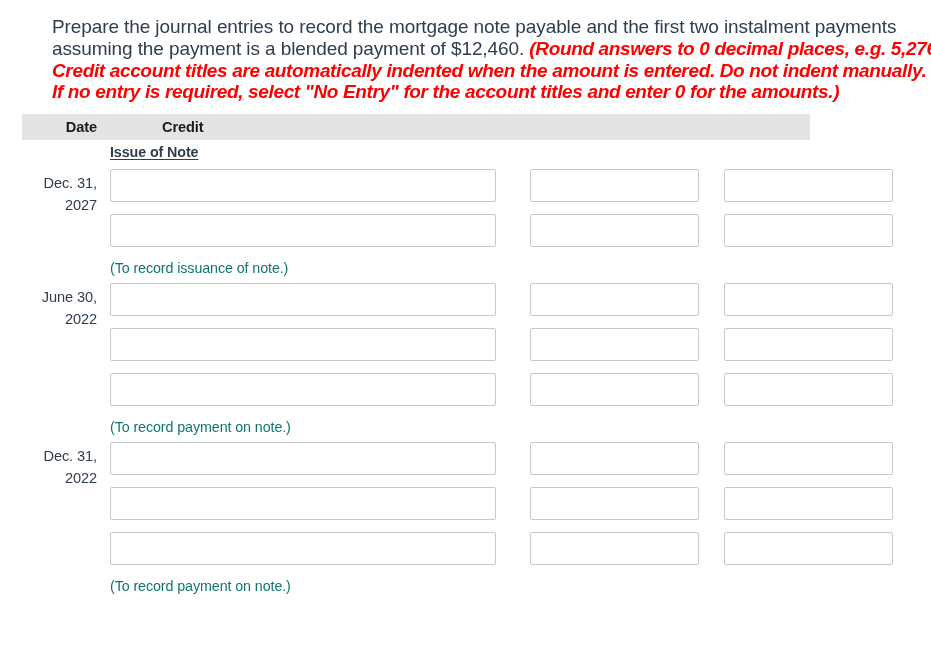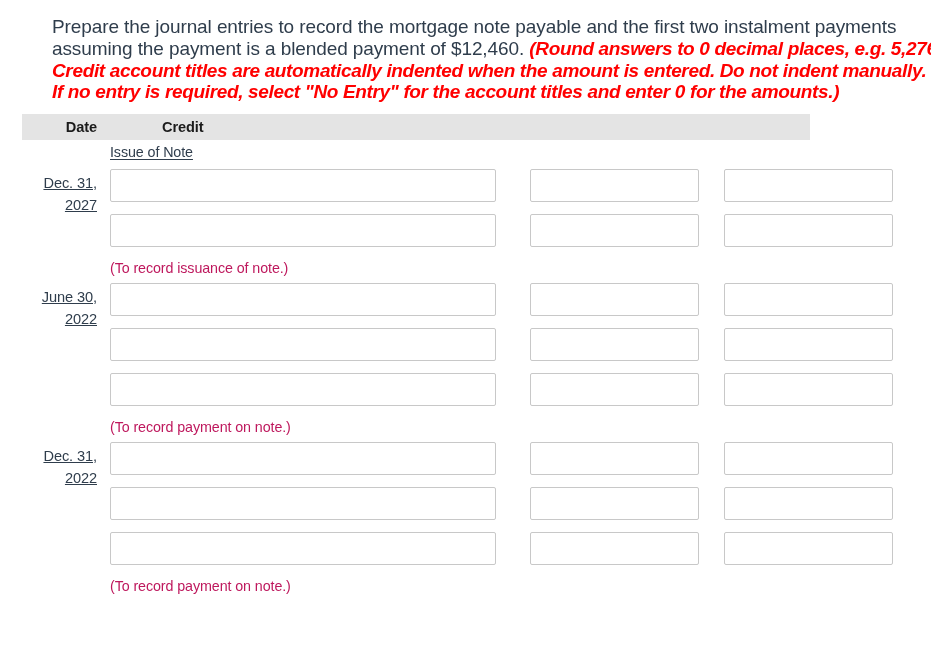--- a/index.html
+++ b/index.html
@@ -66,32 +66,32 @@
     letter-spacing: -0.1px;
   }
   .header-row .col-date   { text-align: right; padding-right: 9px; }
   .header-row .col-acct   { padding-left: 4px; text-align: left; }
   .header-row .col-debit  { padding-left: 56px; text-align: left; }
   .header-row .col-credit { padding-left: 55px; text-align: left; }
 
   
   .section-row { height: 27px; }
   .section-title {
-    font-weight: normal;
+    font-weight: bold;
     font-size: 14.3px;
     text-decoration: underline;
     text-underline-offset: 2px;
     color: #2f3d4c;
     letter-spacing: -0.1px;
     line-height: 25px;
     display: inline-block;
   }
 
   
-  .input-row { height: 45px; text-decoration: underline; }
+  .input-row { height: 45px; }
 
   .date-text {
     font-size: 14.6px;
     line-height: 22px;
     color: #2f3d4c;
     padding-top: 5px;
     letter-spacing: -0.1px;
     display: block;
   }
 
@@ -108,21 +108,21 @@
     padding: 0 7px;
     outline: none;
   }
   .field-acct   { width: 386px; }
   .field-amount { width: 169px; }
 
   
   .caption-row { height: 24px; }
   .caption {
     font-size: 14.3px;
-    color: #be185d;
+    color: #0f766e;
     line-height: 22px;
     letter-spacing: -0.1px;
     display: inline-block;
   }
 </style>
 </head>
 <body>
 
 <div class="instructions">
   <span>Prepare the journal entries to record the mortgage note payable and the first two instalment payments assuming the payment is a blended payment of $12,460. </span><span class="note">(Round answers to 0 decimal places, e.g. 5,276. Credit account titles are automatically indented when the amount is entered. Do not indent manually. If no entry is required, select "No Entry" for the account titles and enter 0 for the amounts.)</span>

